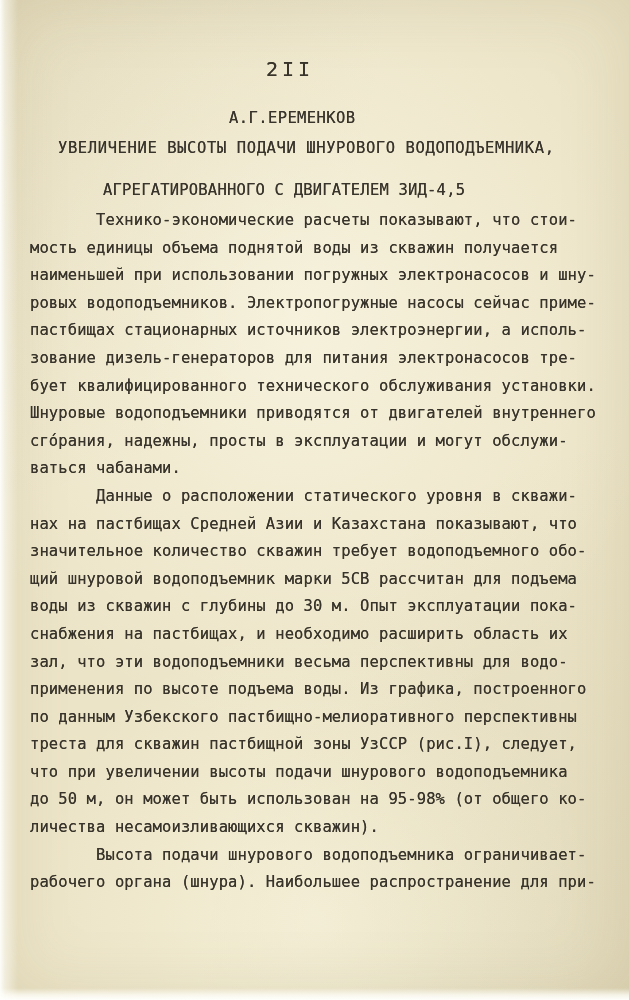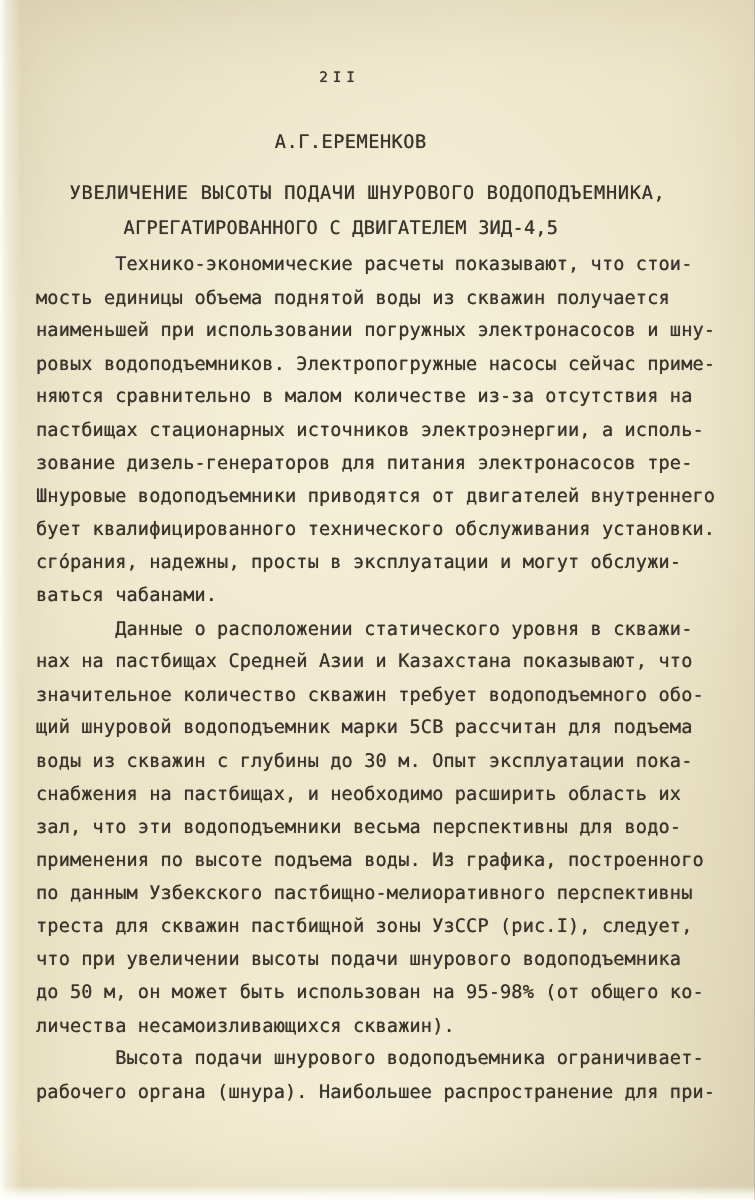--- a/index.html
+++ b/index.html
@@ -39,32 +39,32 @@
   }
   .txt {
     position: absolute;
     white-space: pre;
     letter-spacing: 0.1px;
     text-shadow: 0 0 0.6px rgba(56, 52, 43, 0.85);
   }
   .page-number {
     top: 57px;
     left: 266px;
-    font-size: 12px;
+    font-size: 20px;
     letter-spacing: 4px;
     text-align: center;
   }
   .author {
     top: 109px;
     left: 229px;
     font-size: 15.5px;
     letter-spacing: 0.4px;
   }
   .title-1 {
-    top: 152px;
+    top: 139px;
     left: 58px;
     font-size: 15.5px;
     letter-spacing: 0.6px;
   }
   .title-2 {
     top: 181px;
     left: 103px;
     font-size: 15.5px;
     letter-spacing: 0.2px;
   }
@@ -92,25 +92,24 @@
   <div class="txt page-number">2II</div>
   <div class="txt author">А.Г.ЕРЕМЕНКОВ</div>
   <div class="txt title-1">УВЕЛИЧЕНИЕ ВЫСОТЫ ПОДАЧИ ШНУРОВОГО ВОДОПОДЪЕМНИКА,</div>
   <div class="txt title-2">АГРЕГАТИРОВАННОГО С ДВИГАТЕЛЕМ ЗИД-4,5</div>
 
   <div class="body-text">
     <div class="line">       Технико-экономические расчеты показывают, что стои-</div>
     <div class="line">мость единицы объема поднятой воды из скважин получается</div>
     <div class="line">наименьшей при использовании погружных электронасосов и шну-</div>
     <div class="line">ровых водоподъемников. Электропогружные насосы сейчас приме-</div>
-    <div class="line">няются сравнительно в малом количестве из-за отсутствия на</div>
     <div class="line">пастбищах стационарных источников электроэнергии, а исполь-</div>
     <div class="line">зование дизель-генераторов для питания электронасосов тре-</div>
+    <div class="line">бует квалифицированного технического обслуживания установки.</div>
     <div class="line">Шнуровые водоподъемники приводятся от двигателей внутреннего</div>
-    <div class="line">бует квалифицированного технического обслуживания установки.</div>
     <div class="line">сго́рания, надежны, просты в эксплуатации и могут обслужи-</div>
     <div class="line">ваться чабанами.</div>
     <div class="line">       Данные о расположении статического уровня в скважи-</div>
     <div class="line">нах на пастбищах Средней Азии и Казахстана показывают, что</div>
     <div class="line">значительное количество скважин требует водоподъемного обо-</div>
     <div class="line">щий шнуровой водоподъемник марки 5СВ рассчитан для подъема</div>
     <div class="line">воды из скважин с глубины до 30 м. Опыт эксплуатации пока-</div>
     <div class="line">снабжения на пастбищах, и необходимо расширить область их</div>
     <div class="line">зал, что эти водоподъемники весьма перспективны для водо-</div>
     <div class="line">применения по высоте подъема воды. Из графика, построенного</div>

